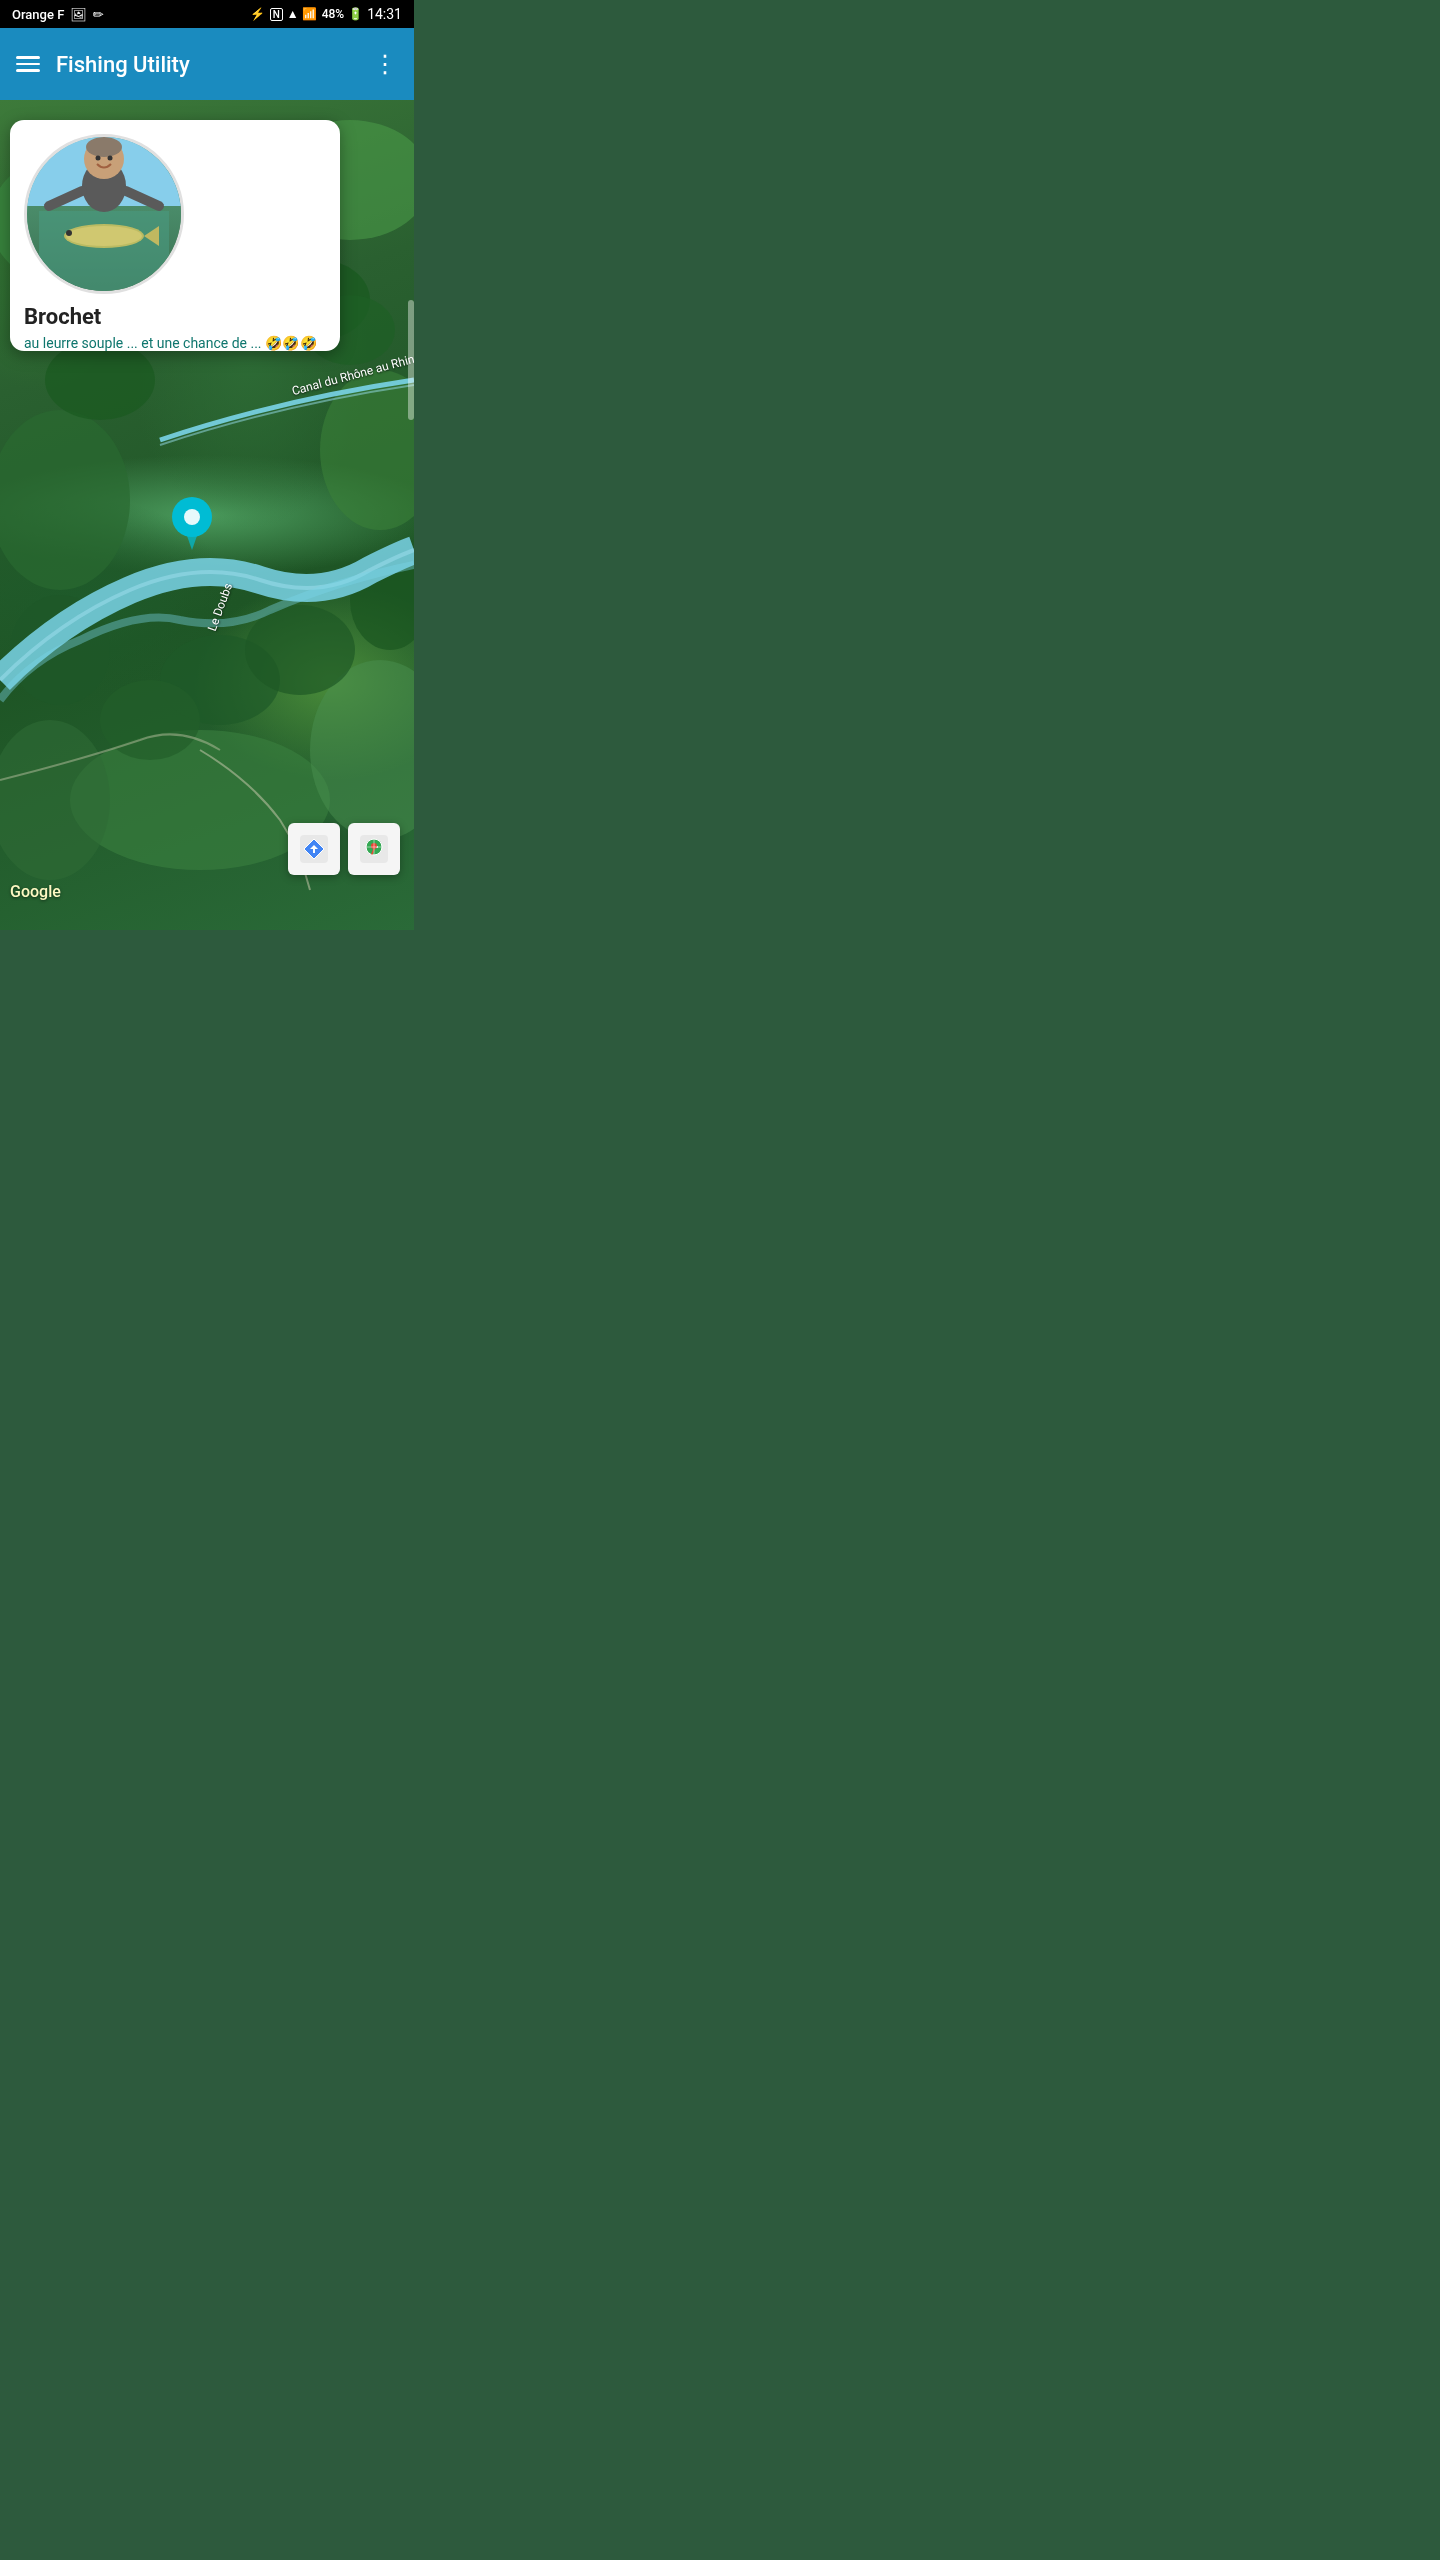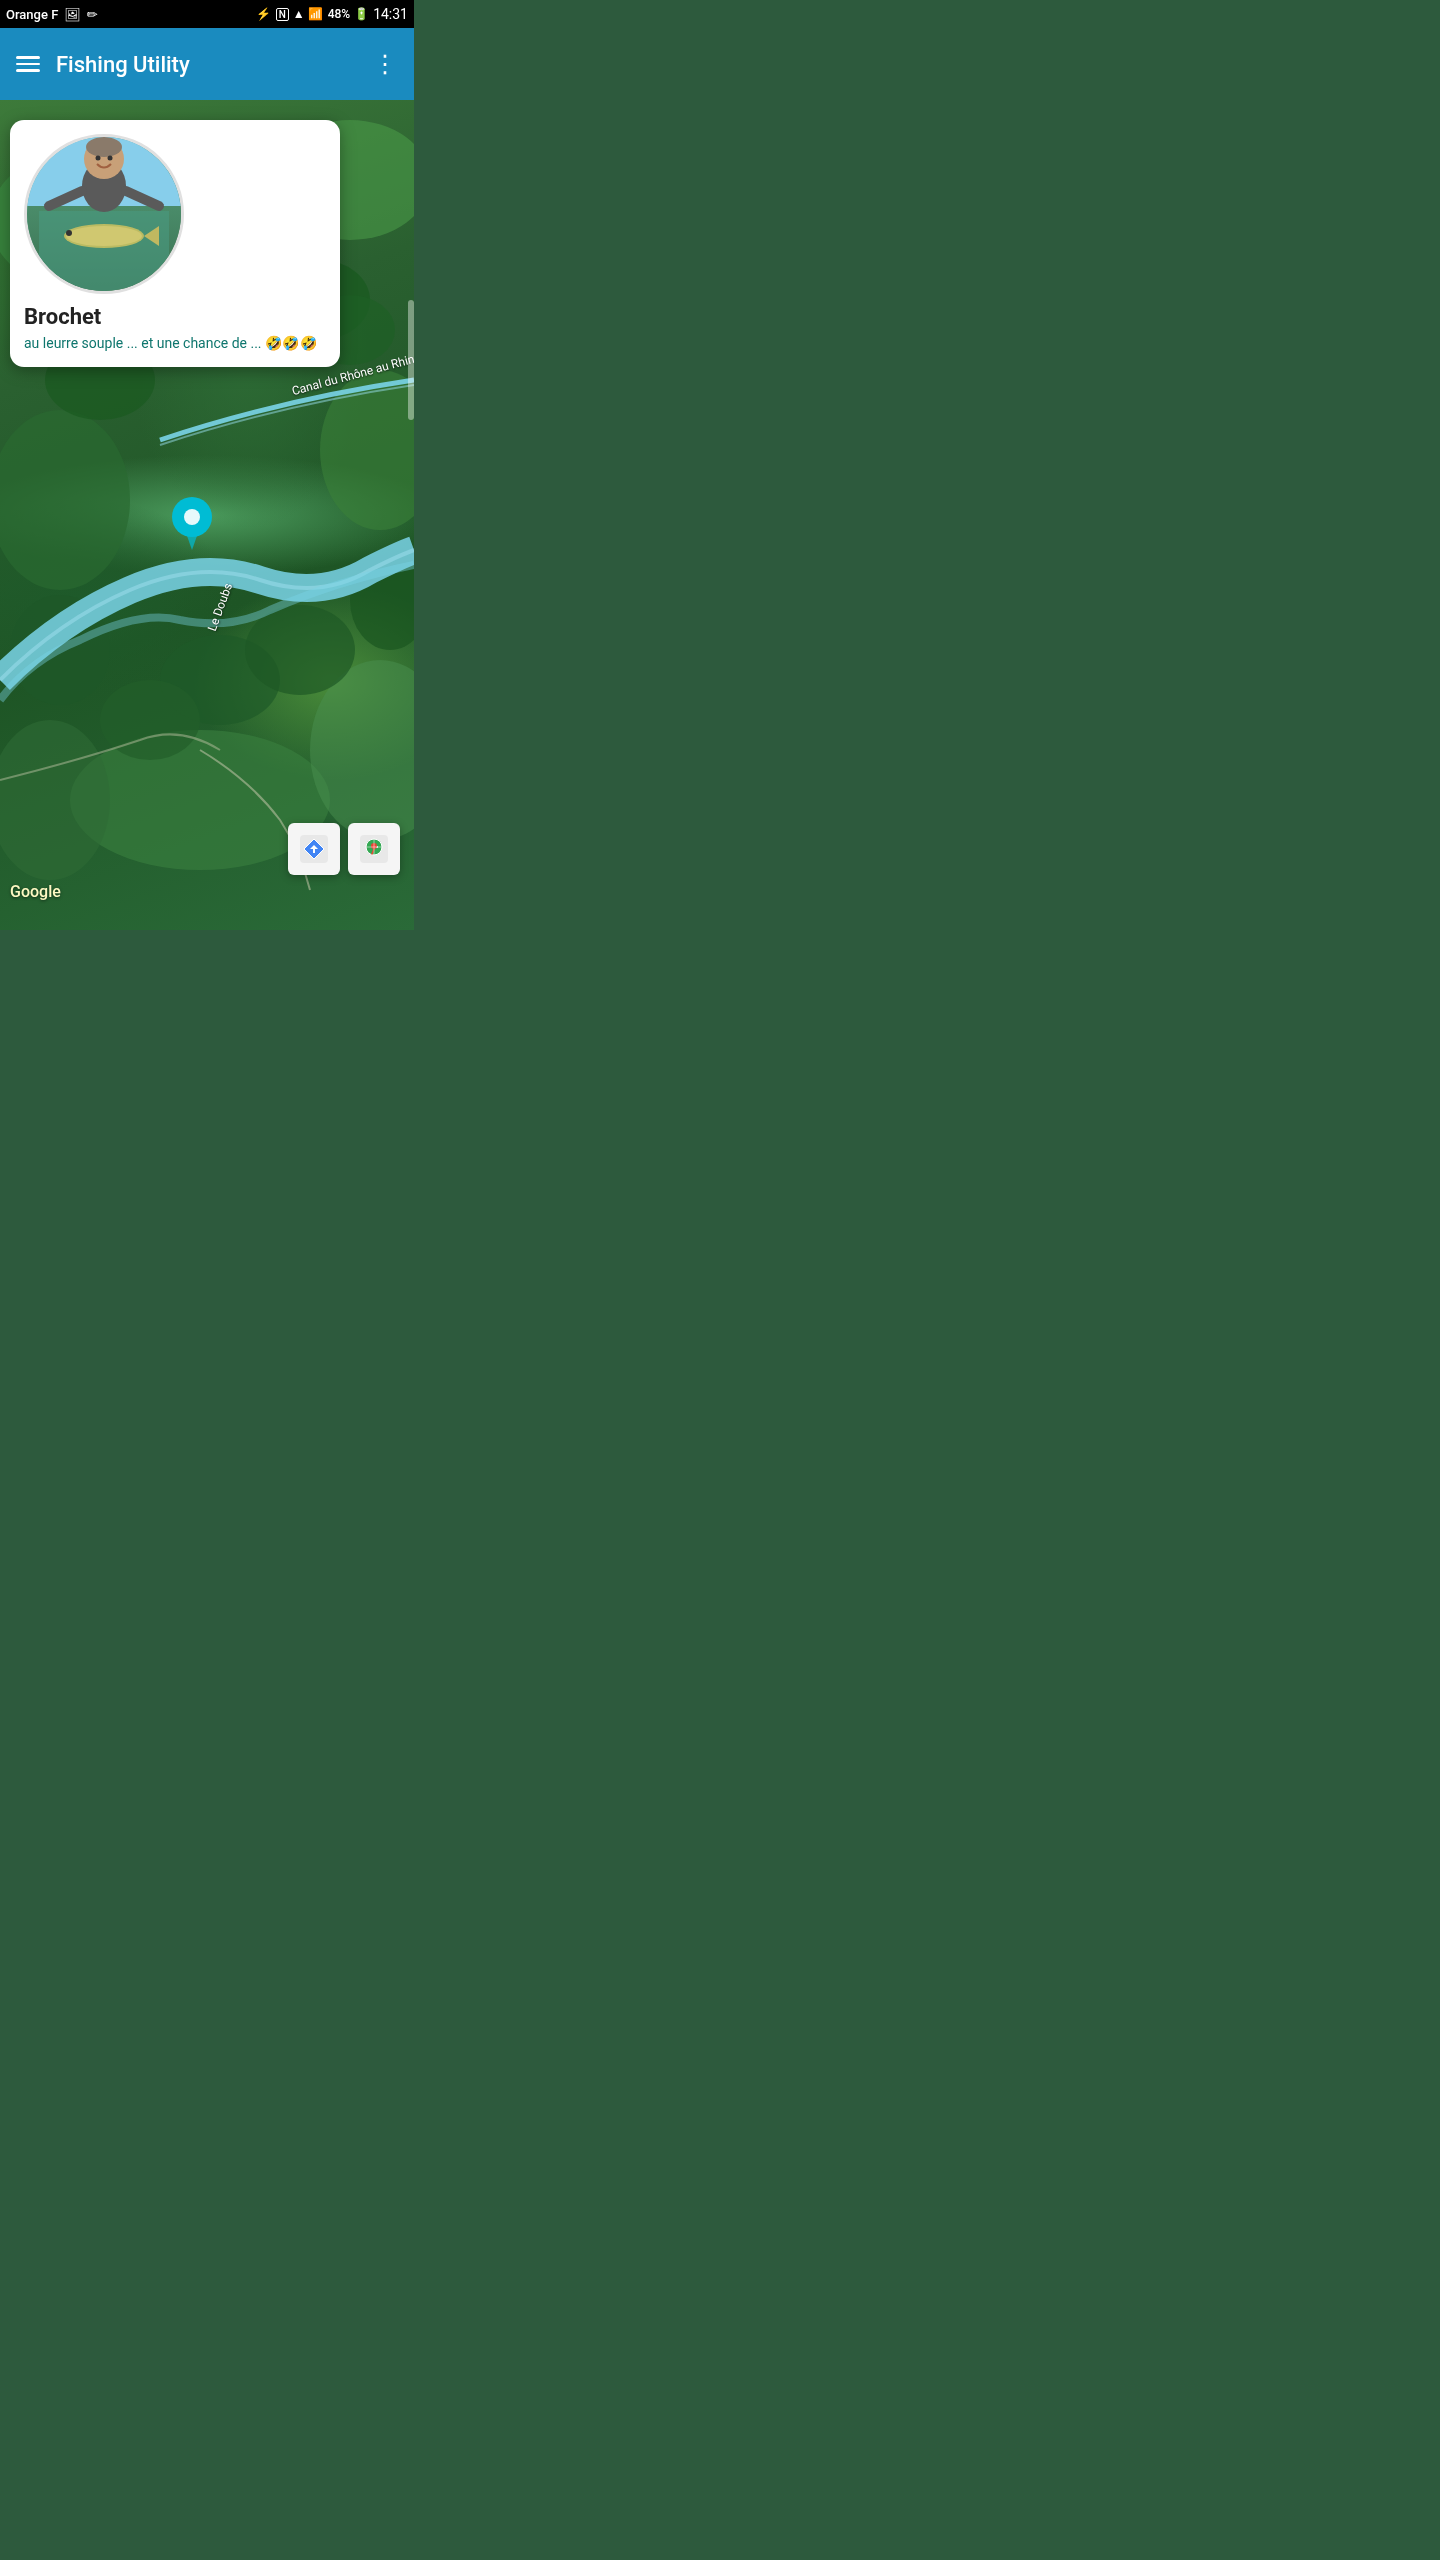--- a/index.html
+++ b/index.html
@@ -15,21 +15,21 @@
     }
 
     
     .status-bar {
       background: #000;
       color: #fff;
       height: 28px;
       display: flex;
       align-items: center;
       justify-content: space-between;
-      padding: 0 6px;
+      padding: 0 12px;
       font-size: 13px;
       font-weight: 500;
       position: relative;
       z-index: 100;
     }
     .status-bar .left { display: flex; align-items: center; gap: 6px; }
     .status-bar .right { display: flex; align-items: center; gap: 4px; font-size: 12px; }
 
     
     .app-bar {
@@ -102,21 +102,21 @@
 
     
     .info-card {
       position: absolute;
       top: 20px;
       left: 10px;
       width: 330px;
       background: #fff;
       border-radius: 14px;
       box-shadow: 0 4px 16px rgba(0,0,0,0.35);
-      padding: 14px 16px 16px 14px;
+      padding: 14px 16px 0 14px;
       z-index: 50;
     }
     .card-photo {
       width: 160px;
       height: 160px;
       border-radius: 50%;
       overflow: hidden;
       border: 3px solid #e0e0e0;
       margin-bottom: 10px;
       background: linear-gradient(145deg, #87ceeb 0%, #4a9a7a 40%, #3a7a5a 70%, #c8b870 100%);

